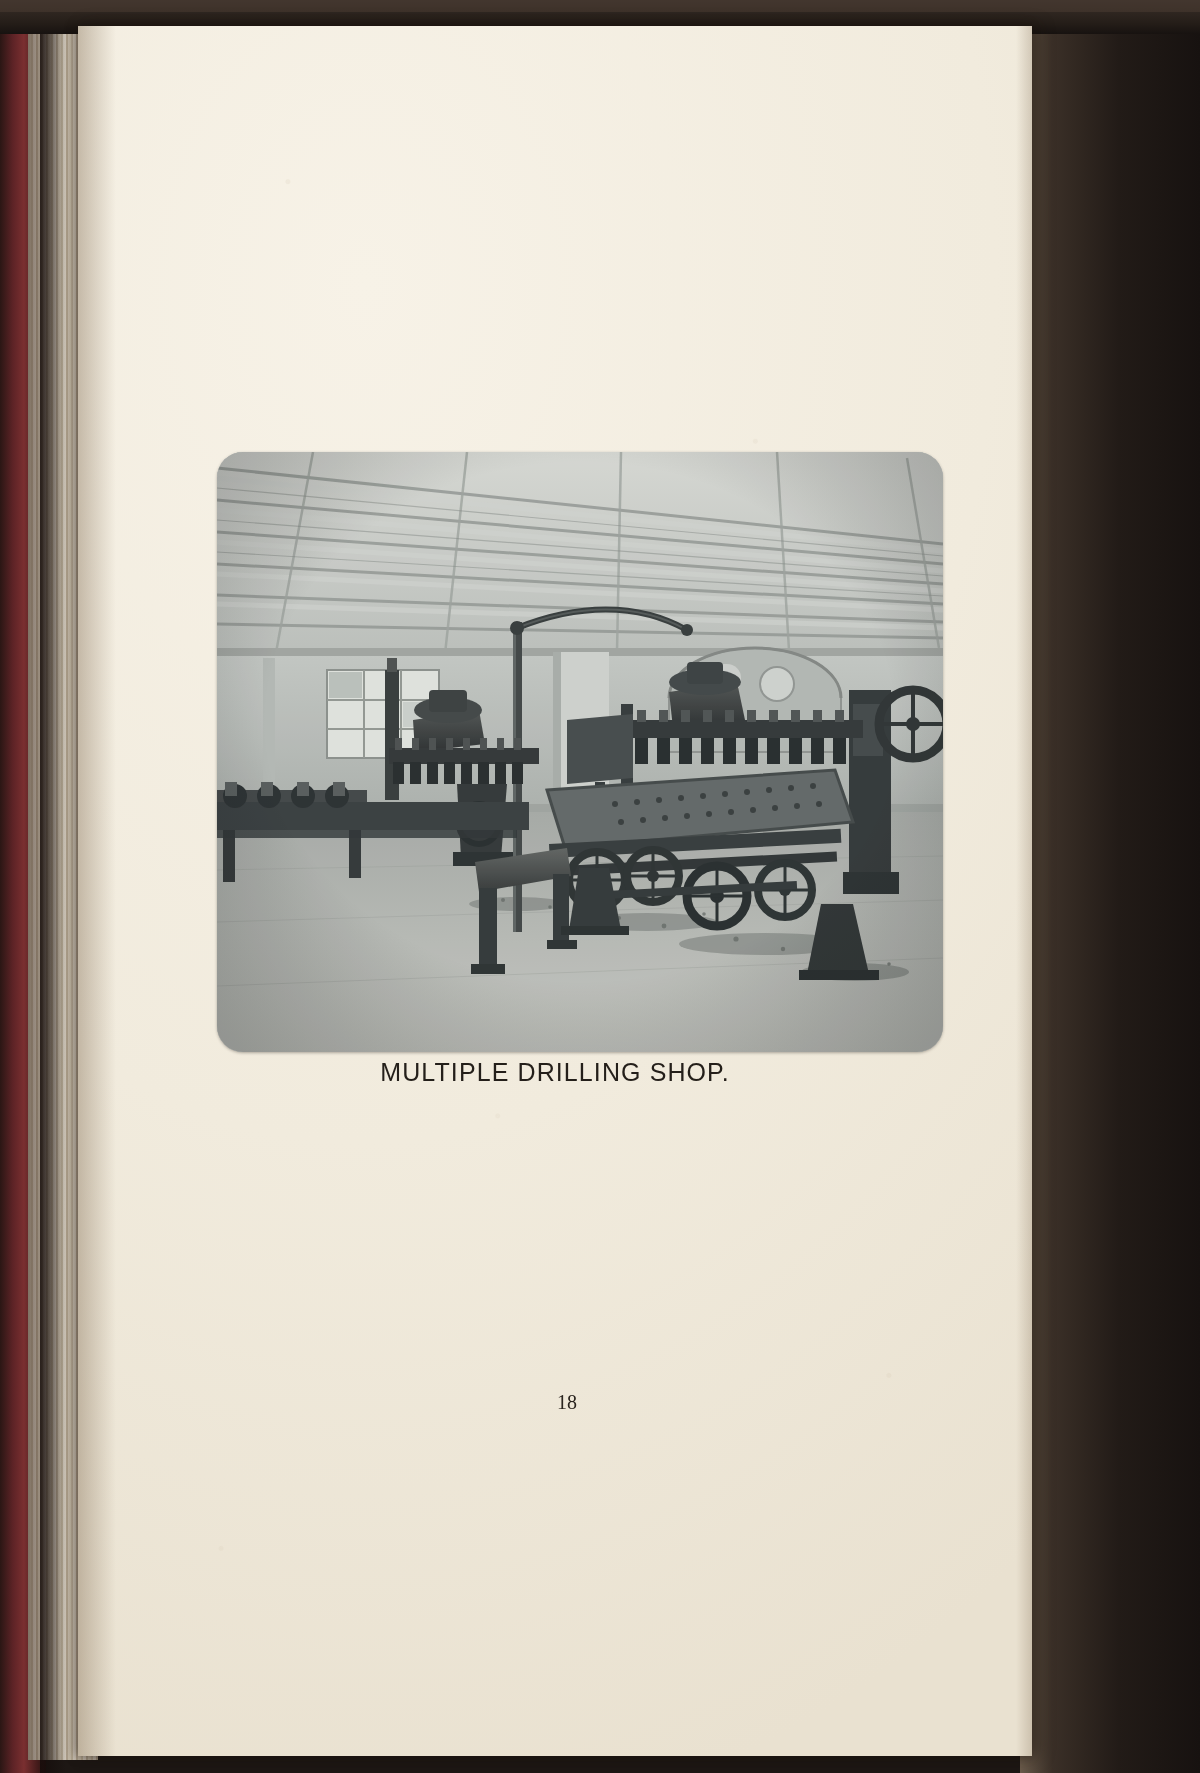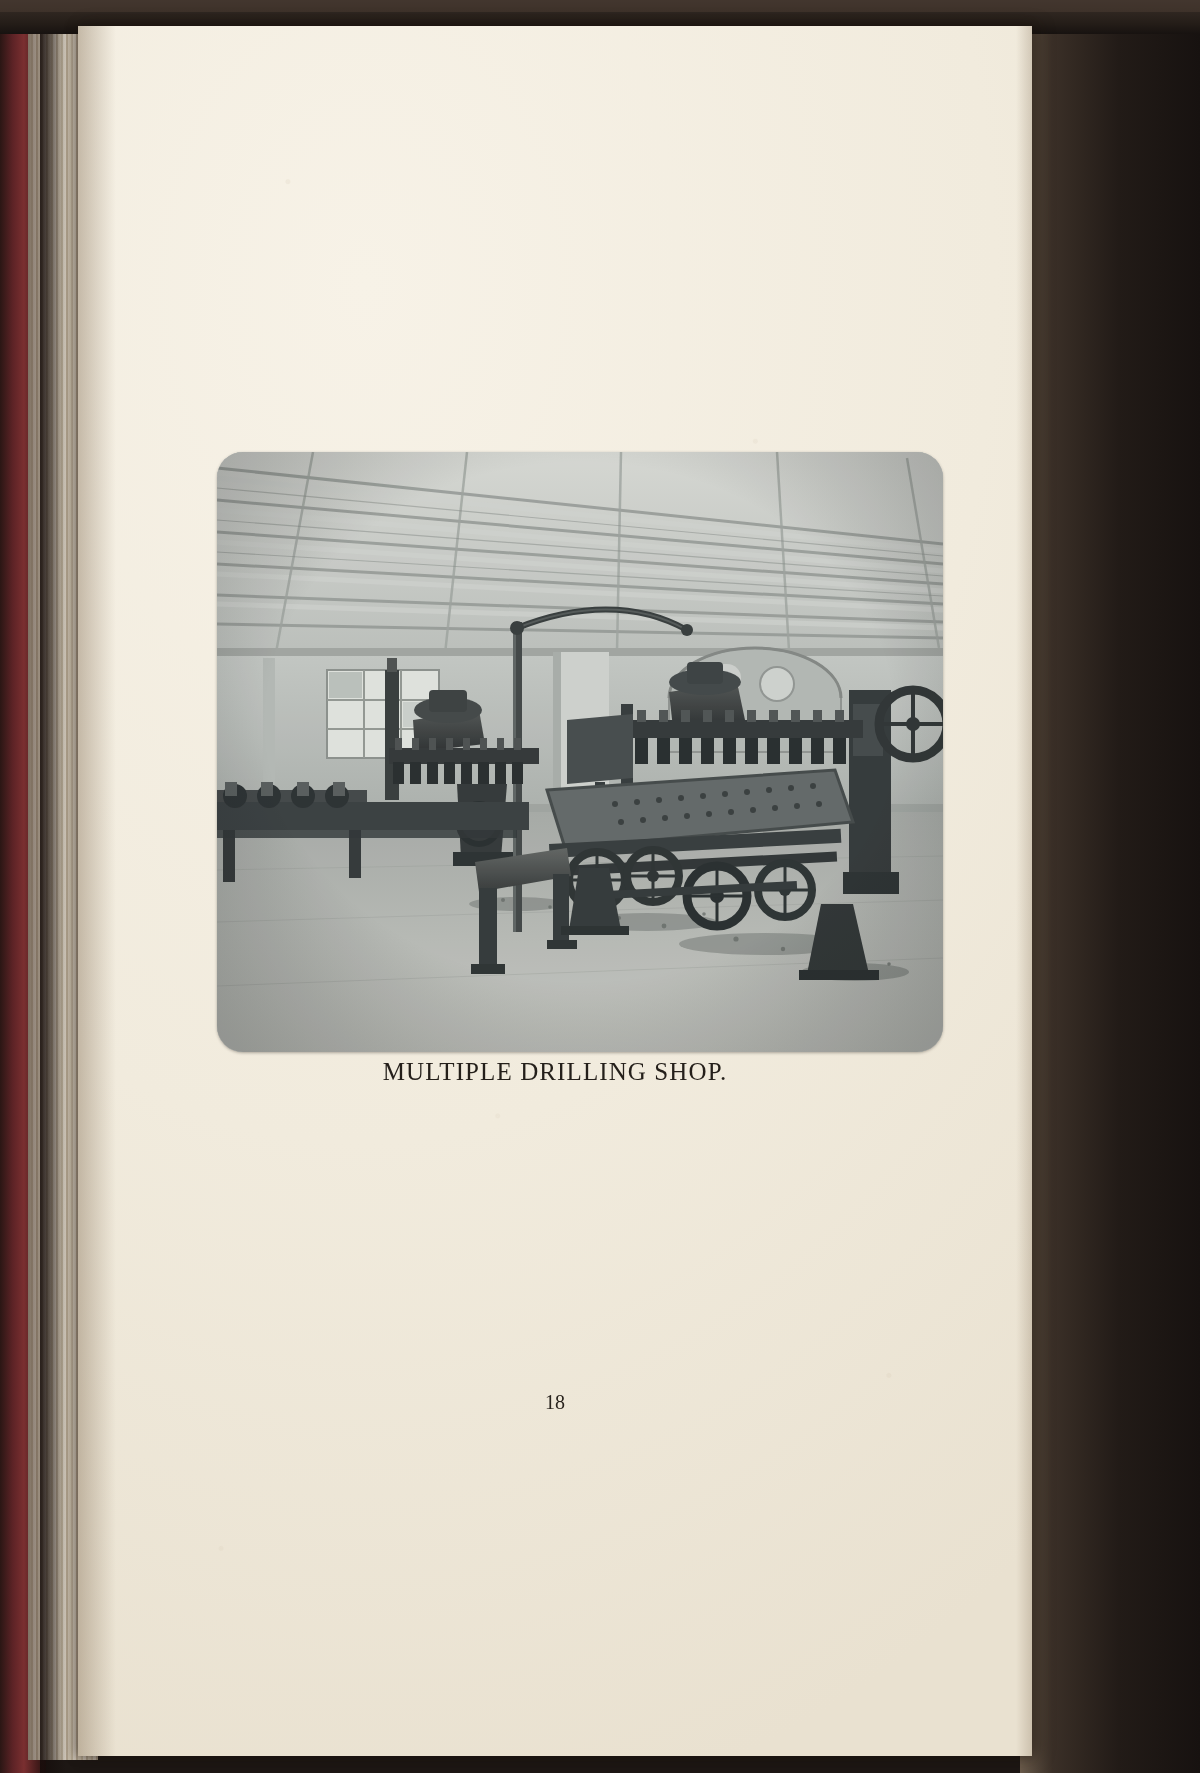--- a/index.html
+++ b/index.html
@@ -138,40 +138,40 @@
   }
   .plate svg { display: block; }
 
   
   .caption-title {
     position: absolute;
     left: 0;
     top: 1032px;
     width: 954px;
     text-align: center;
-    font-family: Liberation Serif, serif;
+    font-family: Liberation Sans, sans-serif;
     font-size: 25px;
     letter-spacing: 1.1px;
     color: #241f1a;
     font-weight: 400;
   }
   .caption-sub {
     position: absolute;
     left: 0;
     top: 1080px;
     width: 954px;
     text-align: center;
     font-family: "Liberation Serif", serif;
     font-size: 21.5px;
     letter-spacing: .25px;
     color: #26211c;
   }
   .folio {
     position: absolute;
-    left: 0;
+    left: 12px;
     top: 1365px;
     width: 954px;
     text-align: center;
     font-family: "Liberation Serif", serif;
     font-size: 20px;
     color: #2a241e;
   }
 </style>
 </head>
 <body>

